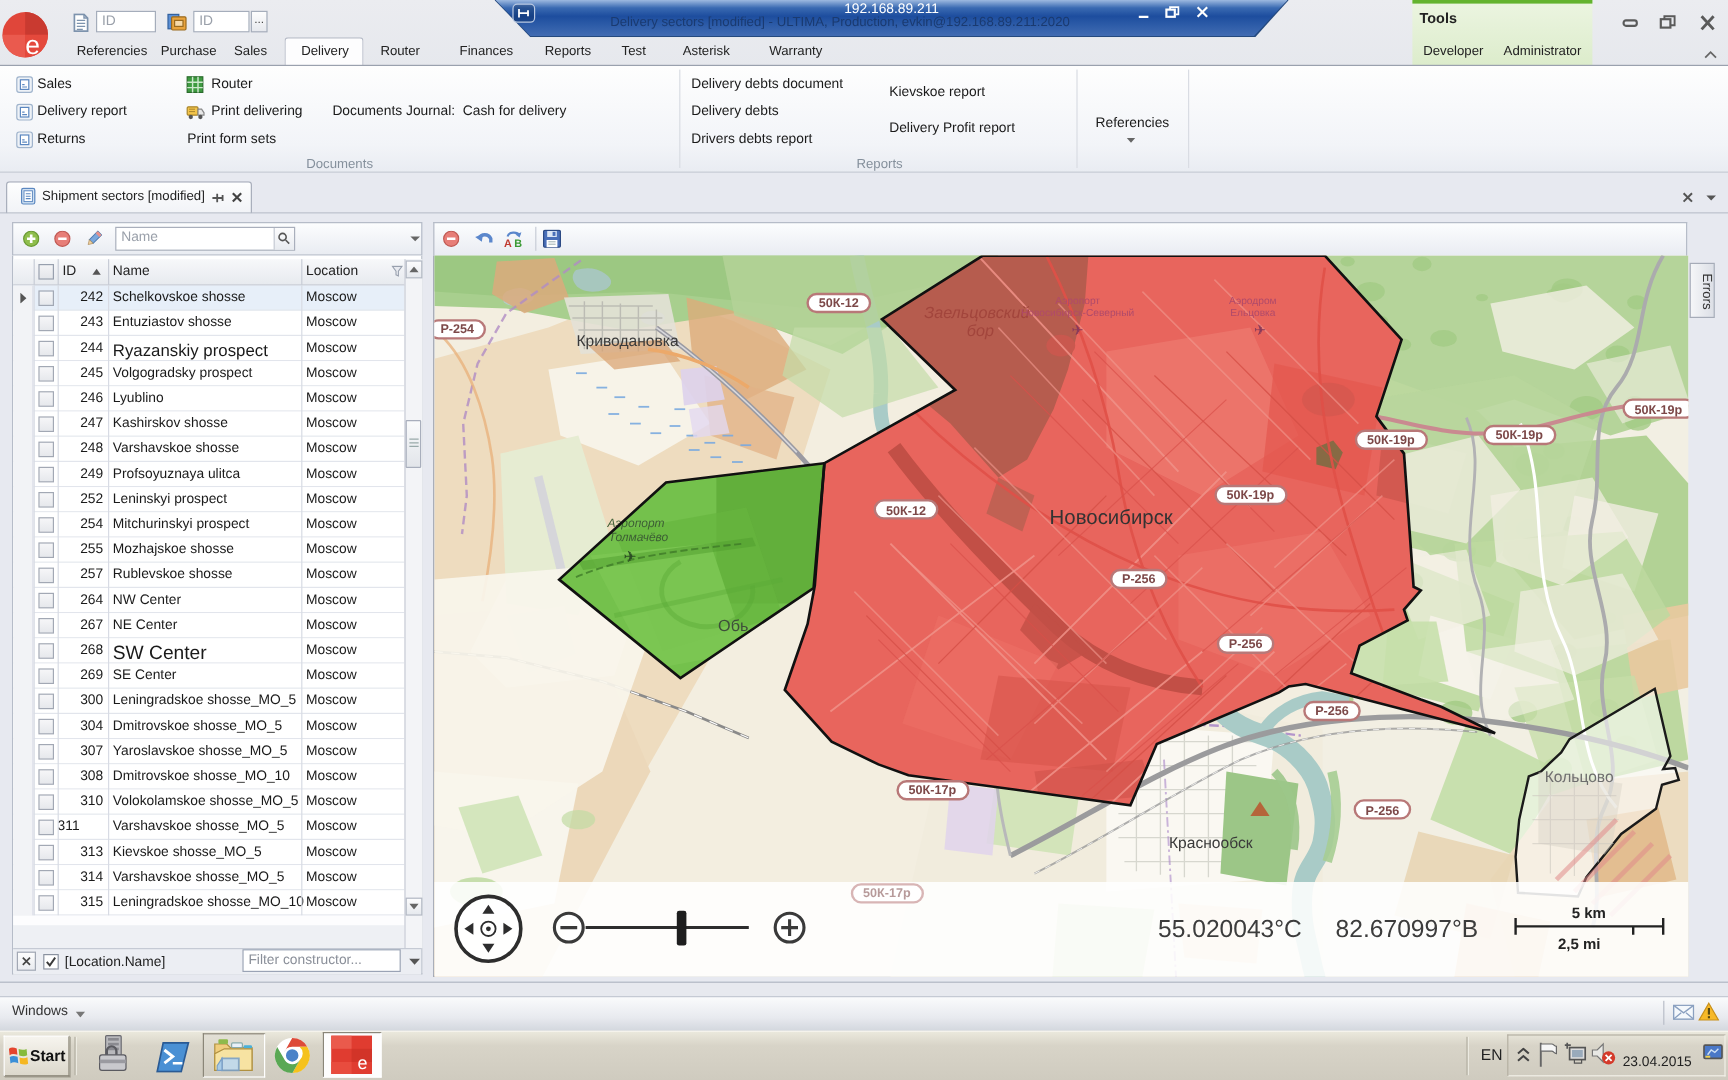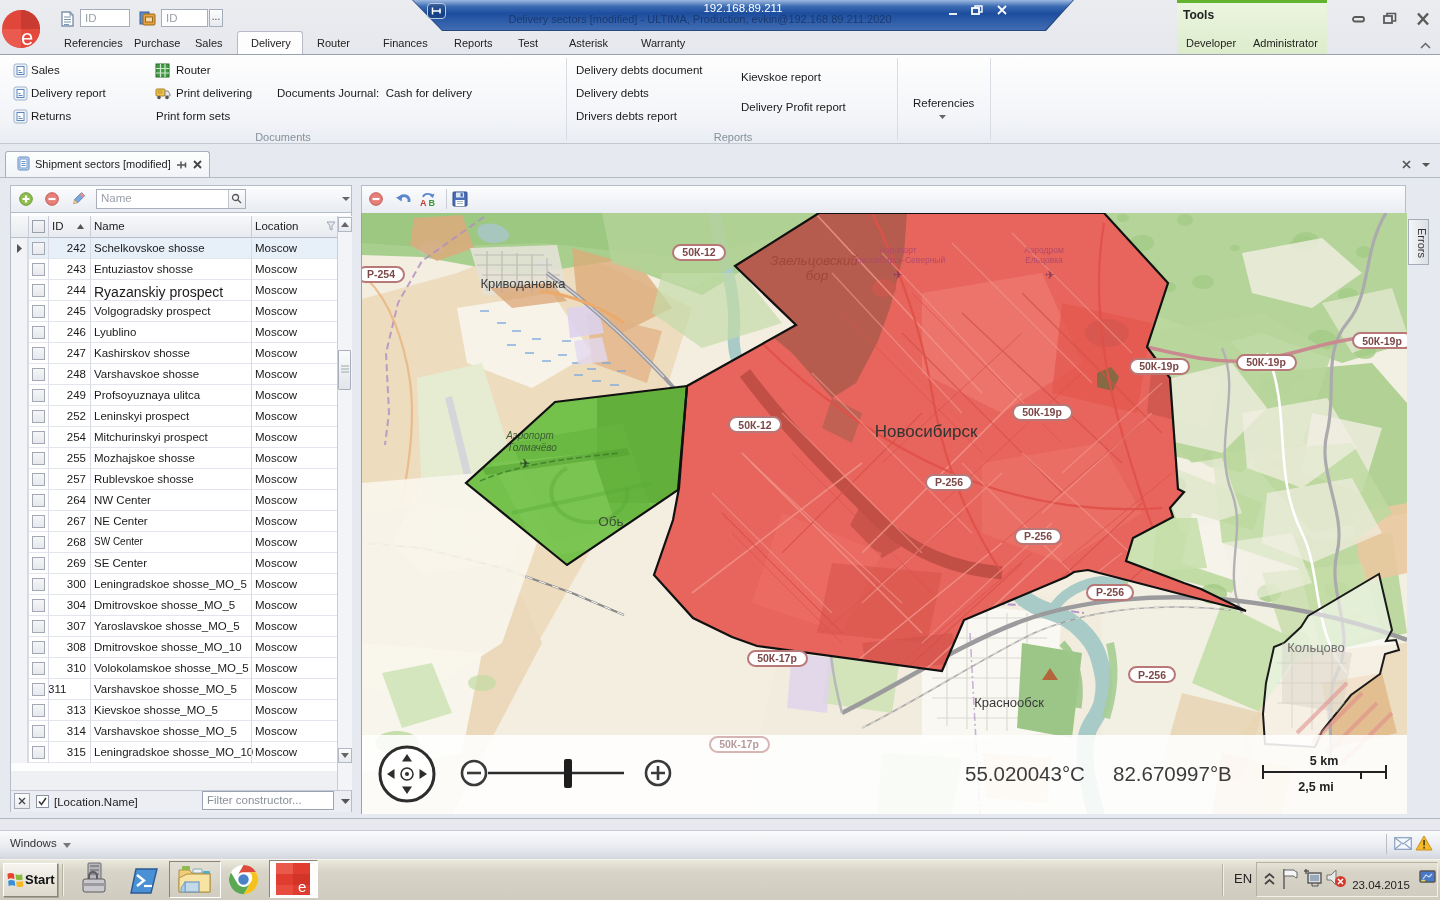--- a/index.html
+++ b/index.html
@@ -296,21 +296,21 @@
 <div class="a txt" style="left:94px;top:494px;font-size:11.5px">NW Center</div>
 <div class="a txt" style="left:255px;top:494px;font-size:11.5px">Moscow</div>
 <div class="a" style="left:11px;top:511px;width:326px;height:21px;background:#fff;border-bottom:1px solid #e2e5ec"></div>
 <div class="a" style="left:32px;top:515px;width:13px;height:13px;border:1px solid #a2a8b4;background:linear-gradient(#f6f6f8,#e6e8ec)"></div>
 <div class="a txt" style="left:48px;top:515px;width:38px;text-align:right;font-size:11.5px">267</div>
 <div class="a txt" style="left:94px;top:515px;font-size:11.5px">NE Center</div>
 <div class="a txt" style="left:255px;top:515px;font-size:11.5px">Moscow</div>
 <div class="a" style="left:11px;top:532px;width:326px;height:21px;background:#fff;border-bottom:1px solid #e2e5ec"></div>
 <div class="a" style="left:32px;top:536px;width:13px;height:13px;border:1px solid #a2a8b4;background:linear-gradient(#f6f6f8,#e6e8ec)"></div>
 <div class="a txt" style="left:48px;top:536px;width:38px;text-align:right;font-size:11.5px">268</div>
-<div class="a txt" style="left:94px;top:536px;font-size:10px">SW  Center</div>
+<div class="a txt" style="left:94px;top:536px;font-size:16px">SW  Center</div>
 <div class="a txt" style="left:255px;top:536px;font-size:11.5px">Moscow</div>
 <div class="a" style="left:11px;top:553px;width:326px;height:21px;background:#fff;border-bottom:1px solid #e2e5ec"></div>
 <div class="a" style="left:32px;top:557px;width:13px;height:13px;border:1px solid #a2a8b4;background:linear-gradient(#f6f6f8,#e6e8ec)"></div>
 <div class="a txt" style="left:48px;top:557px;width:38px;text-align:right;font-size:11.5px">269</div>
 <div class="a txt" style="left:94px;top:557px;font-size:11.5px">SE Center</div>
 <div class="a txt" style="left:255px;top:557px;font-size:11.5px">Moscow</div>
 <div class="a" style="left:11px;top:574px;width:326px;height:21px;background:#fff;border-bottom:1px solid #e2e5ec"></div>
 <div class="a" style="left:32px;top:578px;width:13px;height:13px;border:1px solid #a2a8b4;background:linear-gradient(#f6f6f8,#e6e8ec)"></div>
 <div class="a txt" style="left:48px;top:578px;width:38px;text-align:right;font-size:11.5px">300</div>
 <div class="a txt" style="left:94px;top:578px;font-size:11.5px">Leningradskoe shosse_MO_5</div>

